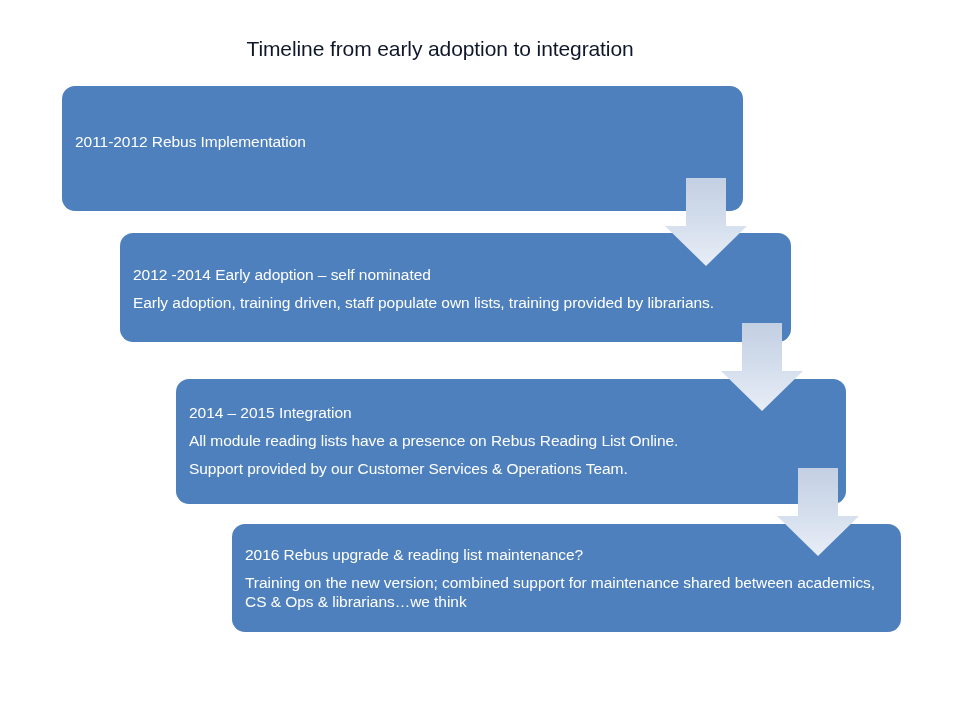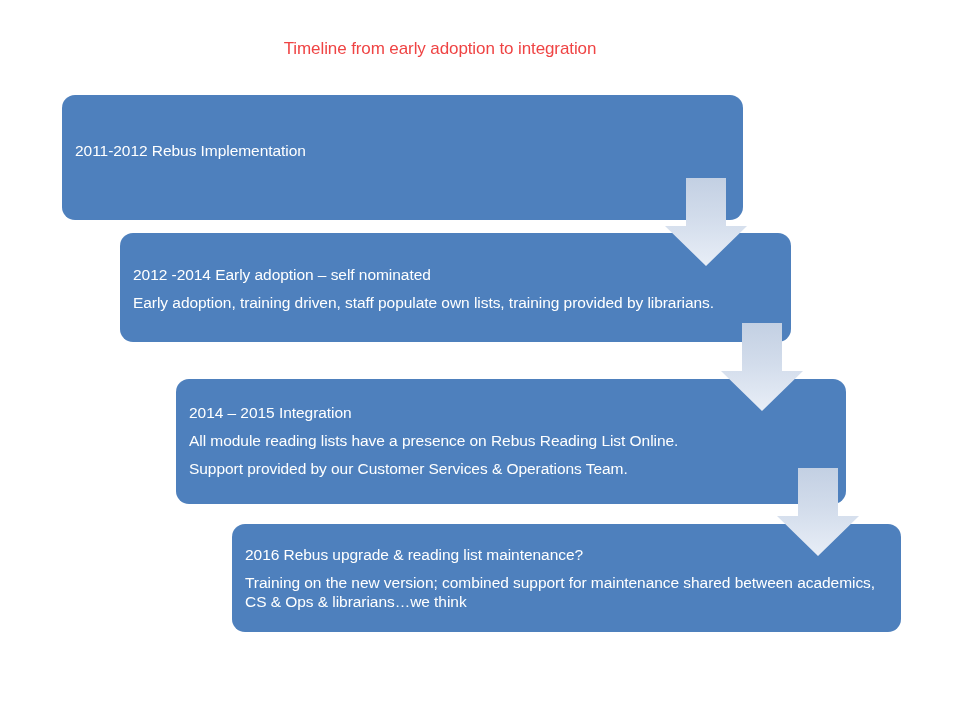--- a/index.html
+++ b/index.html
@@ -20,23 +20,23 @@
     height: 720px;
     background: #ffffff;
   }
   
   #slide-title {
     position: absolute;
     left: 0px;
     top: 36px;
     width: 880px;
     text-align: center;
-    font-size: 17px;
+    font-size: 21px;
     line-height: 26px;
-    color: #ef4444;
+    color: #0f172a;
     letter-spacing: -0.1px;
     white-space: nowrap;
   }
   
   .stage-box {
     position: absolute;
     background: #4E80BD;
     border-radius: 13px;
     box-sizing: border-box;
     color: #ffffff;
@@ -51,21 +51,21 @@
   }
   .stage-line {
     font-size: 15.5px;
     line-height: 19px;
     color: #ffffff;
     margin: 0 0 9px 0;
     letter-spacing: -0.05px;
   }
   .stage-line:last-child { margin-bottom: 0; }
 
-  #box-1 { left: 62px;  top: 86px;  width: 681px; height: 125px; margin-top: 9px; }
+  #box-1 { left: 62px;  top: 86px;  width: 681px; height: 125px; }
   #box-2 { left: 120px; top: 233px; width: 671px; height: 109px; }
   #box-3 { left: 176px; top: 379px; width: 670px; height: 125px; }
   #box-4 { left: 232px; top: 524px; width: 669px; height: 108px; }
 
   #box-1 .stage-inner { top: 44%; }
   #box-2 .stage-inner { top: 50%; }
   #box-3 .stage-inner { top: 49%; }
   #box-4 .stage-inner { top: 50%; }
 
   

